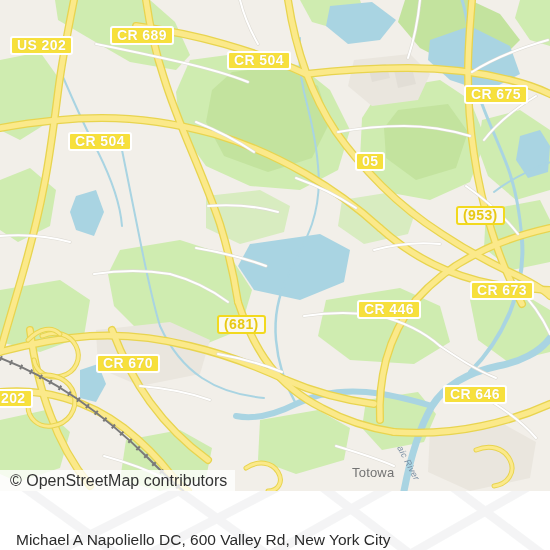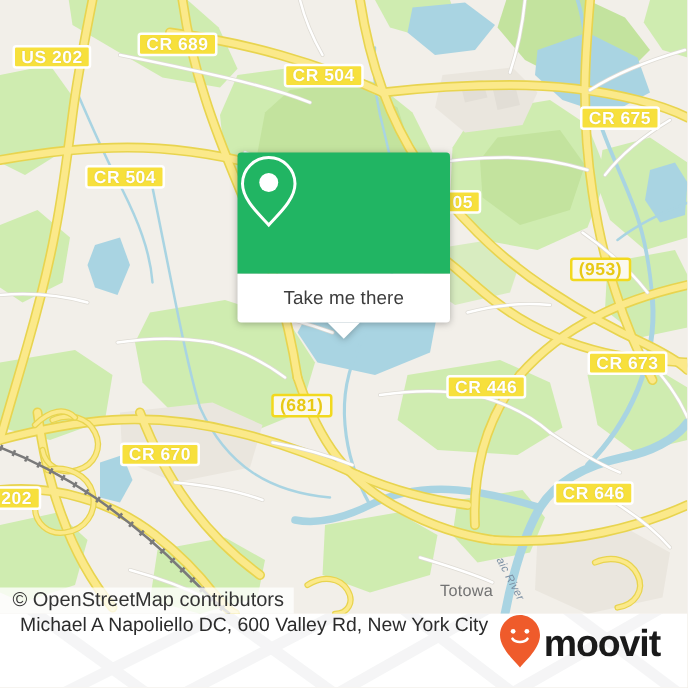--- a/index.html
+++ b/index.html
@@ -97,21 +97,21 @@
   }
 
   
   .footer{
     position:absolute;left:0;top:491px;width:550px;height:59px;
     background:#ffffff;overflow:hidden;
   }
   .footer-watermark{position:absolute;left:0;top:-491px;opacity:.10;}
   .footer-inner{
     position:relative;
-    display:flex;align-items:flex-start;
+    display:flex;align-items:flex-end;
     height:59px;padding:0 16px;box-sizing:border-box;
   }
   .footer-title{
     flex:1;
     color:#2b2b2b;
     font-size:15.5px;
     line-height:20px;
     max-width:400px;
   }
   .brand{display:flex;align-items:center;gap:2px;padding-right:6px;}
@@ -338,58 +338,33 @@
     <div class="shield alt" style="left:456px;top:206px;">(953)</div>
     <div class="shield" style="left:357px;top:300px;">CR 446</div>
     <div class="shield" style="left:470px;top:281px;">CR 673</div>
     <div class="shield alt" style="left:217px;top:315px;">(681)</div>
     <div class="shield" style="left:96px;top:354px;">CR 670</div>
     <div class="shield" style="left:-6px;top:389px;">202</div>
     <div class="shield" style="left:443px;top:385px;">CR 646</div>
 
     <div class="attribution">© OpenStreetMap contributors</div>
 
-    <div class="popup">
-      <div class="popup-head">
-        <span>
-          <svg width="50" height="62" viewBox="0 0 50 62" aria-hidden="true">
-            <path d="M25 4 C13.4 4 4 13.4 4 25 C4 38 18 50 25 58 C32 50 46 38 46 25 C46 13.4 36.6 4 25 4 Z" fill="none" stroke="#ffffff" stroke-width="2.4"></path>
-            <circle cx="25" cy="24" r="7.6" fill="#ffffff"></circle>
-          </svg>
-        </span>
-      </div>
-      <div class="popup-body">
-        <span class="txt">Take me there</span>
-        <span class="popup-tail"></span>
-      </div>
-    </div>
   </div>
 
   <div class="footer">
     <svg class="footer-watermark" width="550" height="550" viewBox="0 0 550 550">
       <g fill="none" stroke="#9aa0a6" stroke-width="9">
         <path d="M-40,600 L220,470"></path>
         <path d="M60,600 L330,460"></path>
         <path d="M190,600 L420,470"></path>
         <path d="M330,600 L540,480"></path>
         <path d="M0,470 L180,600"></path>
         <path d="M150,470 L330,600"></path>
         <path d="M300,470 L470,600"></path>
         <path d="M430,470 L590,590"></path>
       </g>
     </svg>
     <div class="footer-inner">
       <div class="footer-title">Michael A Napoliello DC, 600 Valley Rd, New York City</div>
-      <div class="brand">
-        <span>
-          <svg width="34" height="44" viewBox="0 0 34 44" aria-hidden="true">
-            <path d="M17 1 C8.2 1 1 8.2 1 17 C1 27.5 12 37 17 43 C22 37 33 27.5 33 17 C33 8.2 25.8 1 17 1 Z" fill="#ef5b2b"></path>
-            <circle cx="11.5" cy="14" r="1.9" fill="#ffffff"></circle>
-            <circle cx="22.5" cy="14" r="1.9" fill="#ffffff"></circle>
-            <path d="M11 20 C13.4 23.4 20.6 23.4 23 20" fill="none" stroke="#ffffff" stroke-width="2.1" stroke-linecap="round"></path>
-          </svg>
-        </span>
-        <span class="brand-word">moovit</span>
-      </div>
     </div>
   </div>
 
 </div>
 
 </body></html>

